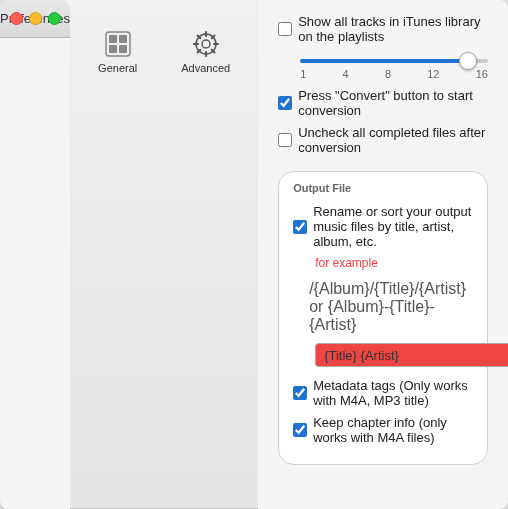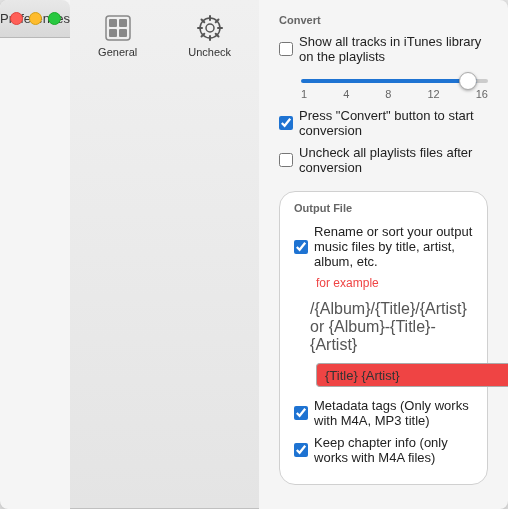--- a/index.html
+++ b/index.html
@@ -58,23 +58,23 @@
     .titlebar-title {
       font-size: 13px;
       font-weight: 500;
       color: #333;
     }
 
     
     .toolbar {
       background: linear-gradient(180deg, #f0f0f0 0%, #e4e4e4 100%);
       border-bottom: 1px solid #c0c0c0;
-      padding: 8px 20px;
-      display: flex;
-      gap: 35px;
+      padding: 24px 20px;
+      display: flex;
+      gap: 28px;
       align-items: flex-start;
       flex-shrink: 0;
     }
 
     .toolbar-btn {
       display: flex;
       flex-direction: column;
       align-items: center;
       gap: 2px;
       background: none;
@@ -281,28 +281,27 @@
           <line x1="16" y1="4" x2="16" y2="8" stroke="#555" stroke-width="2" stroke-linecap="round"></line>
           <line x1="16" y1="24" x2="16" y2="28" stroke="#555" stroke-width="2" stroke-linecap="round"></line>
           <line x1="4" y1="16" x2="8" y2="16" stroke="#555" stroke-width="2" stroke-linecap="round"></line>
           <line x1="24" y1="16" x2="28" y2="16" stroke="#555" stroke-width="2" stroke-linecap="round"></line>
           <line x1="7.5" y1="7.5" x2="10.3" y2="10.3" stroke="#555" stroke-width="2" stroke-linecap="round"></line>
           <line x1="21.7" y1="21.7" x2="24.5" y2="24.5" stroke="#555" stroke-width="2" stroke-linecap="round"></line>
           <line x1="24.5" y1="7.5" x2="21.7" y2="10.3" stroke="#555" stroke-width="2" stroke-linecap="round"></line>
           <line x1="10.3" y1="21.7" x2="7.5" y2="24.5" stroke="#555" stroke-width="2" stroke-linecap="round"></line>
         </svg>
       </div>
-      <span class="toolbar-label">Uncheck</span>
+      <span class="toolbar-label">Advanced</span>
     </button>
   </div>
 
   <div class="content">
 
     <div class="section">
-      <div class="section-header">Convert</div>
 
       <div class="checkbox-row">
         <input type="checkbox" id="cb-show-tracks" style="">
         <label for="cb-show-tracks">Show all tracks in iTunes library on the playlists</label>
       </div>
 
 
       <div class="slider-container">
         <div class="slider-track">
           <input type="range" min="1" max="16" value="15" style="">
@@ -316,21 +315,21 @@
         </div>
       </div>
 
       <div class="checkbox-row">
         <input type="checkbox" id="cb-press-convert" checked="" style="">
         <label for="cb-press-convert">Press "Convert" button to start conversion</label>
       </div>
 
       <div class="checkbox-row">
         <input type="checkbox" id="cb-uncheck" style="">
-        <label for="cb-uncheck">Uncheck all playlists files after conversion</label>
+        <label for="cb-uncheck">Uncheck all completed files after conversion</label>
       </div>
     </div>
 
     <div class="output-section">
       <div class="section-header">Output File</div>
 
       <div class="checkbox-row">
         <input type="checkbox" id="cb-rename" checked="" style="">
         <label for="cb-rename">Rename or sort your output music files by title, artist, album, etc.</label>
       </div>

